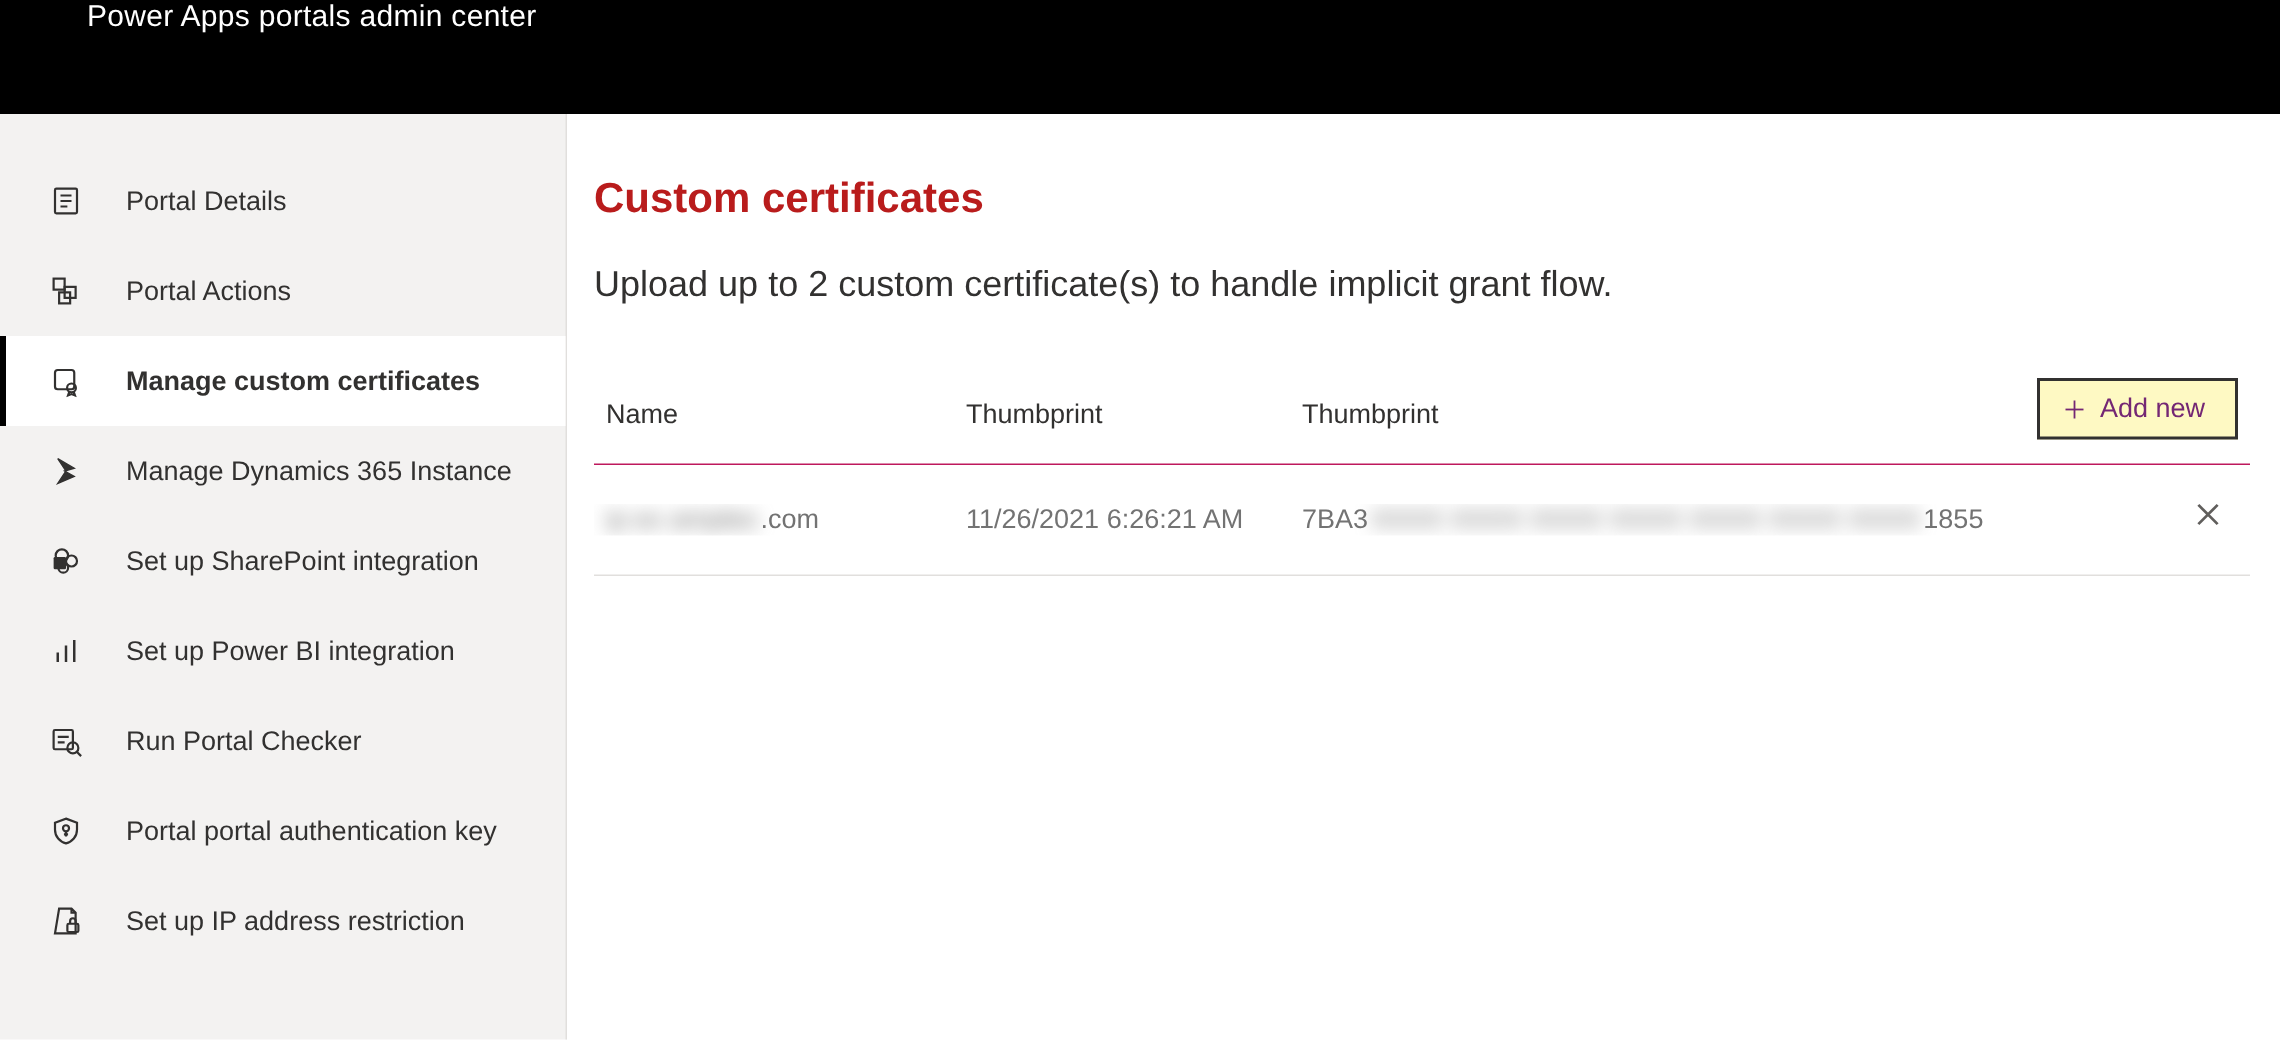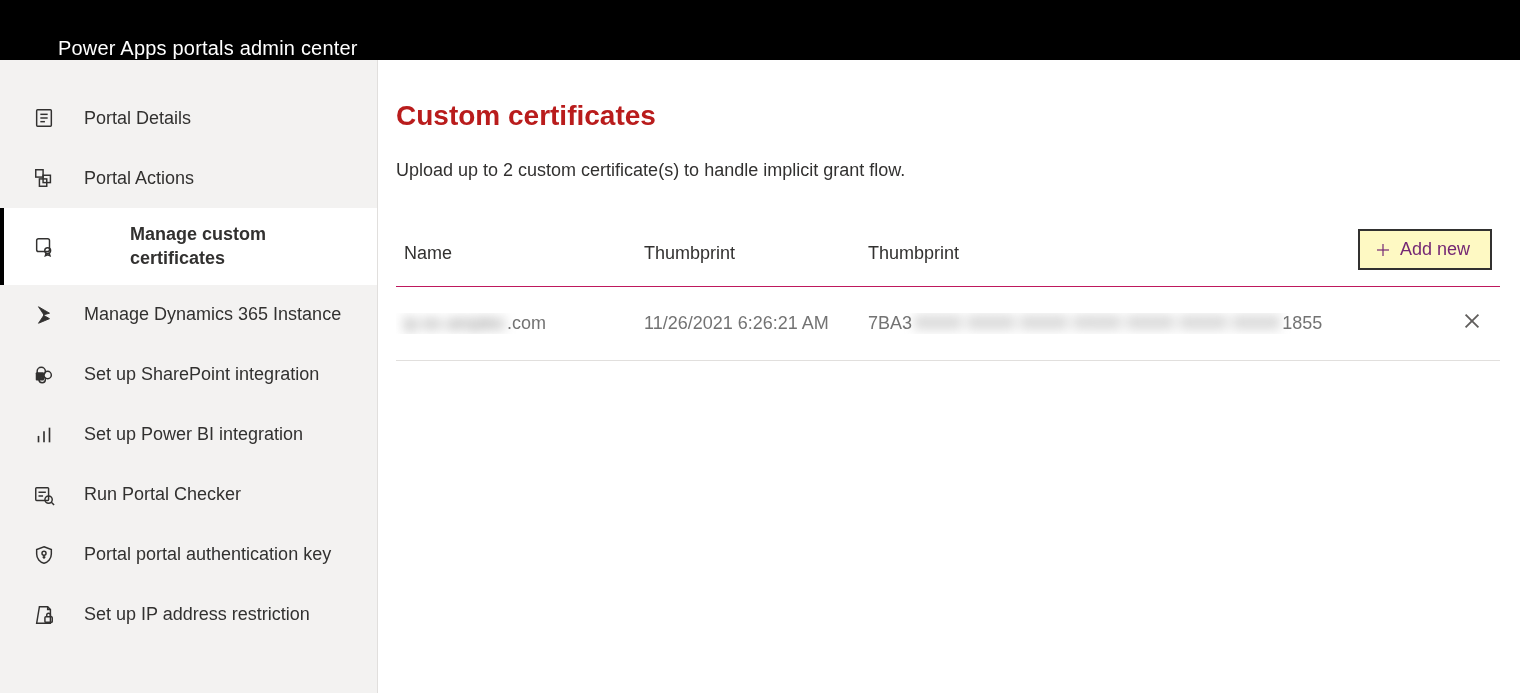--- a/index.html
+++ b/index.html
@@ -10,23 +10,23 @@
     background: #ffffff;
     width: 1520px;
     height: 693px;
     overflow: hidden;
   }
 
   
   .header-bar {
     background: #000000;
     color: #ffffff;
-    height: 60px;
-    display: flex;
-    align-items: flex-end;
+    height: 76px;
+    display: flex;
+    align-items: flex-start;
     padding: 0 0 0 36px;
   }
   .header-logo {
     display: inline-flex;
     align-items: center;
     justify-content: center;
     margin-right: 22px;
   }
   .header-title {
     font-size: 20px;
@@ -54,21 +54,20 @@
     padding: 14px 20px 14px 32px;
     cursor: pointer;
     font-size: 18px;
     color: #323130;
     line-height: 1.35;
   }
   .sidebar-item.active {
     background: #ffffff;
     font-weight: 600;
     position: relative;
-    gap: 46px;
   }
   .sidebar-item.active::before {
     content: "";
     position: absolute;
     left: 0; top: 0; bottom: 0;
     width: 4px;
     background: #000000;
   }
   .sidebar-icon {
     width: 24px;
@@ -90,21 +89,21 @@
     background: #ffffff;
     position: relative;
   }
   .page-title {
     font-size: 28px;
     font-weight: 600;
     margin-bottom: 28px;
     color: #b91c1c;
   }
   .page-description {
-    font-size: 18px;
+    font-size: 24px;
     color: #323130;
     margin-bottom: 56px;
   }
 
   
   .cert-table-wrap { width: 100%; }
   .cert-header-row {
     display: flex;
     align-items: center;
     border-bottom: 1px solid #be185d;

